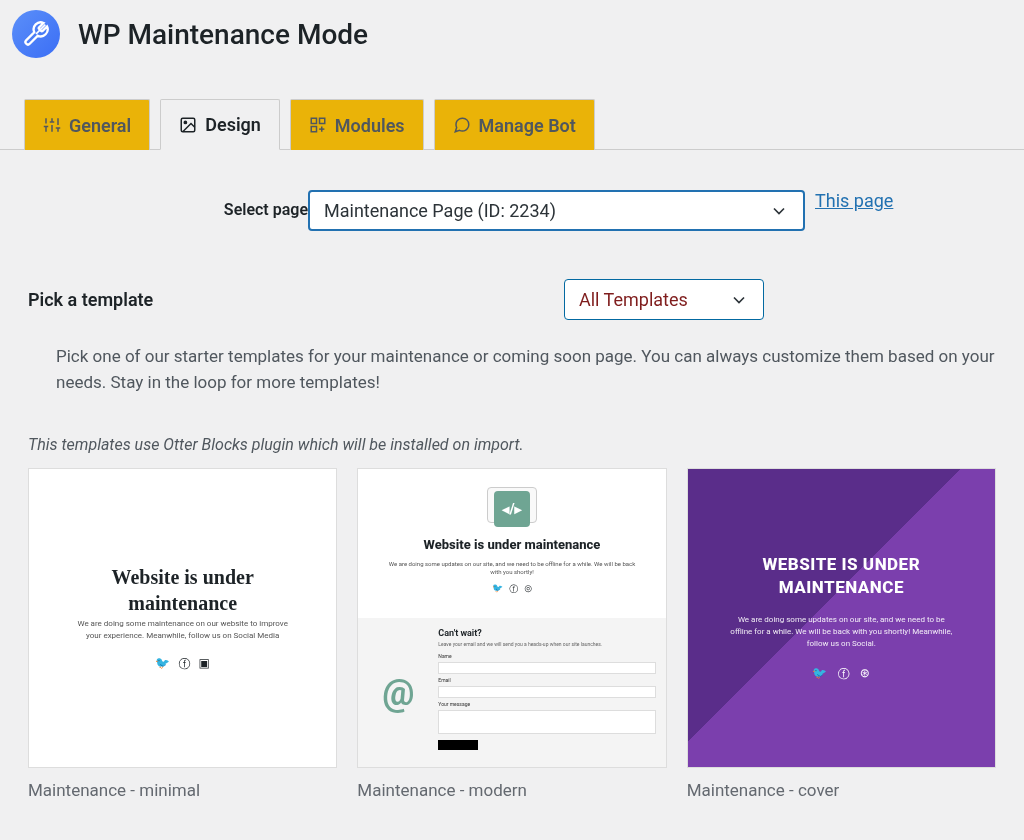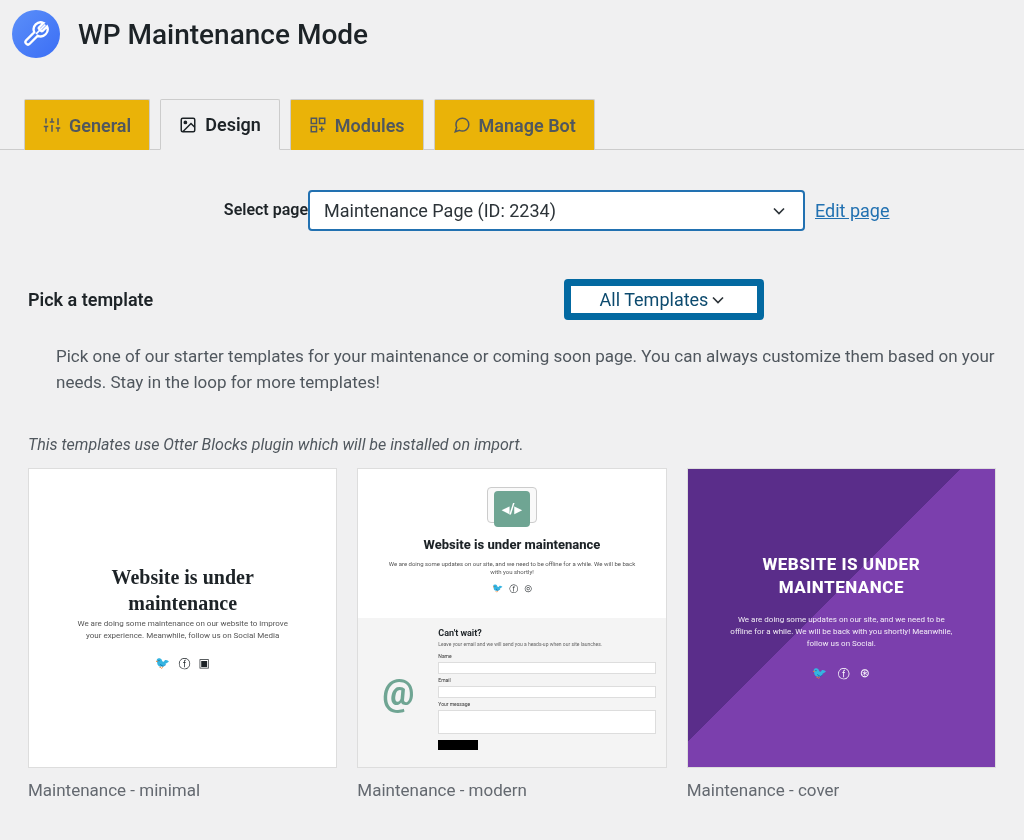--- a/index.html
+++ b/index.html
@@ -88,21 +88,21 @@
       justify-content: space-between;
       cursor: pointer;
     }
     .edit-link {
       color: #2271b1;
       text-decoration: underline;
       font-size: 18px;
       margin-left: 10px;
       cursor: pointer;
     }
-    .row-inline { display: flex; align-items: center; }
+    .row-inline { display: flex; align-items: flex-start; }
     .help-text {
       font-size: 17px;
       color: #646970;
       margin-top: 12px;
       line-height: 1.5;
     }
     .section2 {
       margin-top: 48px;
     }
     .pick-row {
@@ -110,29 +110,29 @@
       align-items: center;
     }
     .pick-label {
       font-size: 18px;
       font-weight: 600;
       flex: 1;
     }
     .template-filter {
       width: 200px;
       height: 41px;
-      border: 7px solid #0369a1;
+      border: 1px solid #0369a1;
       border-radius: 4px;
       background: #fff;
       padding: 0 14px;
       font-size: 18px;
-      color: #0c4a6e;
-      display: flex;
-      align-items: center;
-      justify-content: center;
+      color: #7f1d1d;
+      display: flex;
+      align-items: center;
+      justify-content: space-between;
       cursor: pointer;
       margin-right: 232px;
     }
     .chevron {
       width: 20px;
       height: 20px;
     }
     .desc {
       font-size: 17px;
       color: #50575e;
@@ -263,21 +263,21 @@
   <div class="row">
     <div class="row-label">Select page</div>
     <div class="row-right">
       <div class="row-inline">
         <div class="select-page">
           <span>Maintenance Page (ID: 2234)</span>
           <svg class="chevron" viewBox="0 0 24 24" fill="none" stroke="#2c3338" stroke-width="2">
               <polyline points="6 9 12 15 18 9"></polyline>
             </svg>
         </div>
-        <a class="edit-link">Edit page</a>
+        <a class="edit-link">This page</a>
       </div>
     </div>
   </div>
 
   <div class="section2">
     <div class="pick-row">
       <div class="pick-label">Pick a template</div>
       <div class="template-filter">
         <span>All Templates</span>
         <svg class="chevron" viewBox="0 0 24 24" fill="none" stroke="#2c3338" stroke-width="2">

